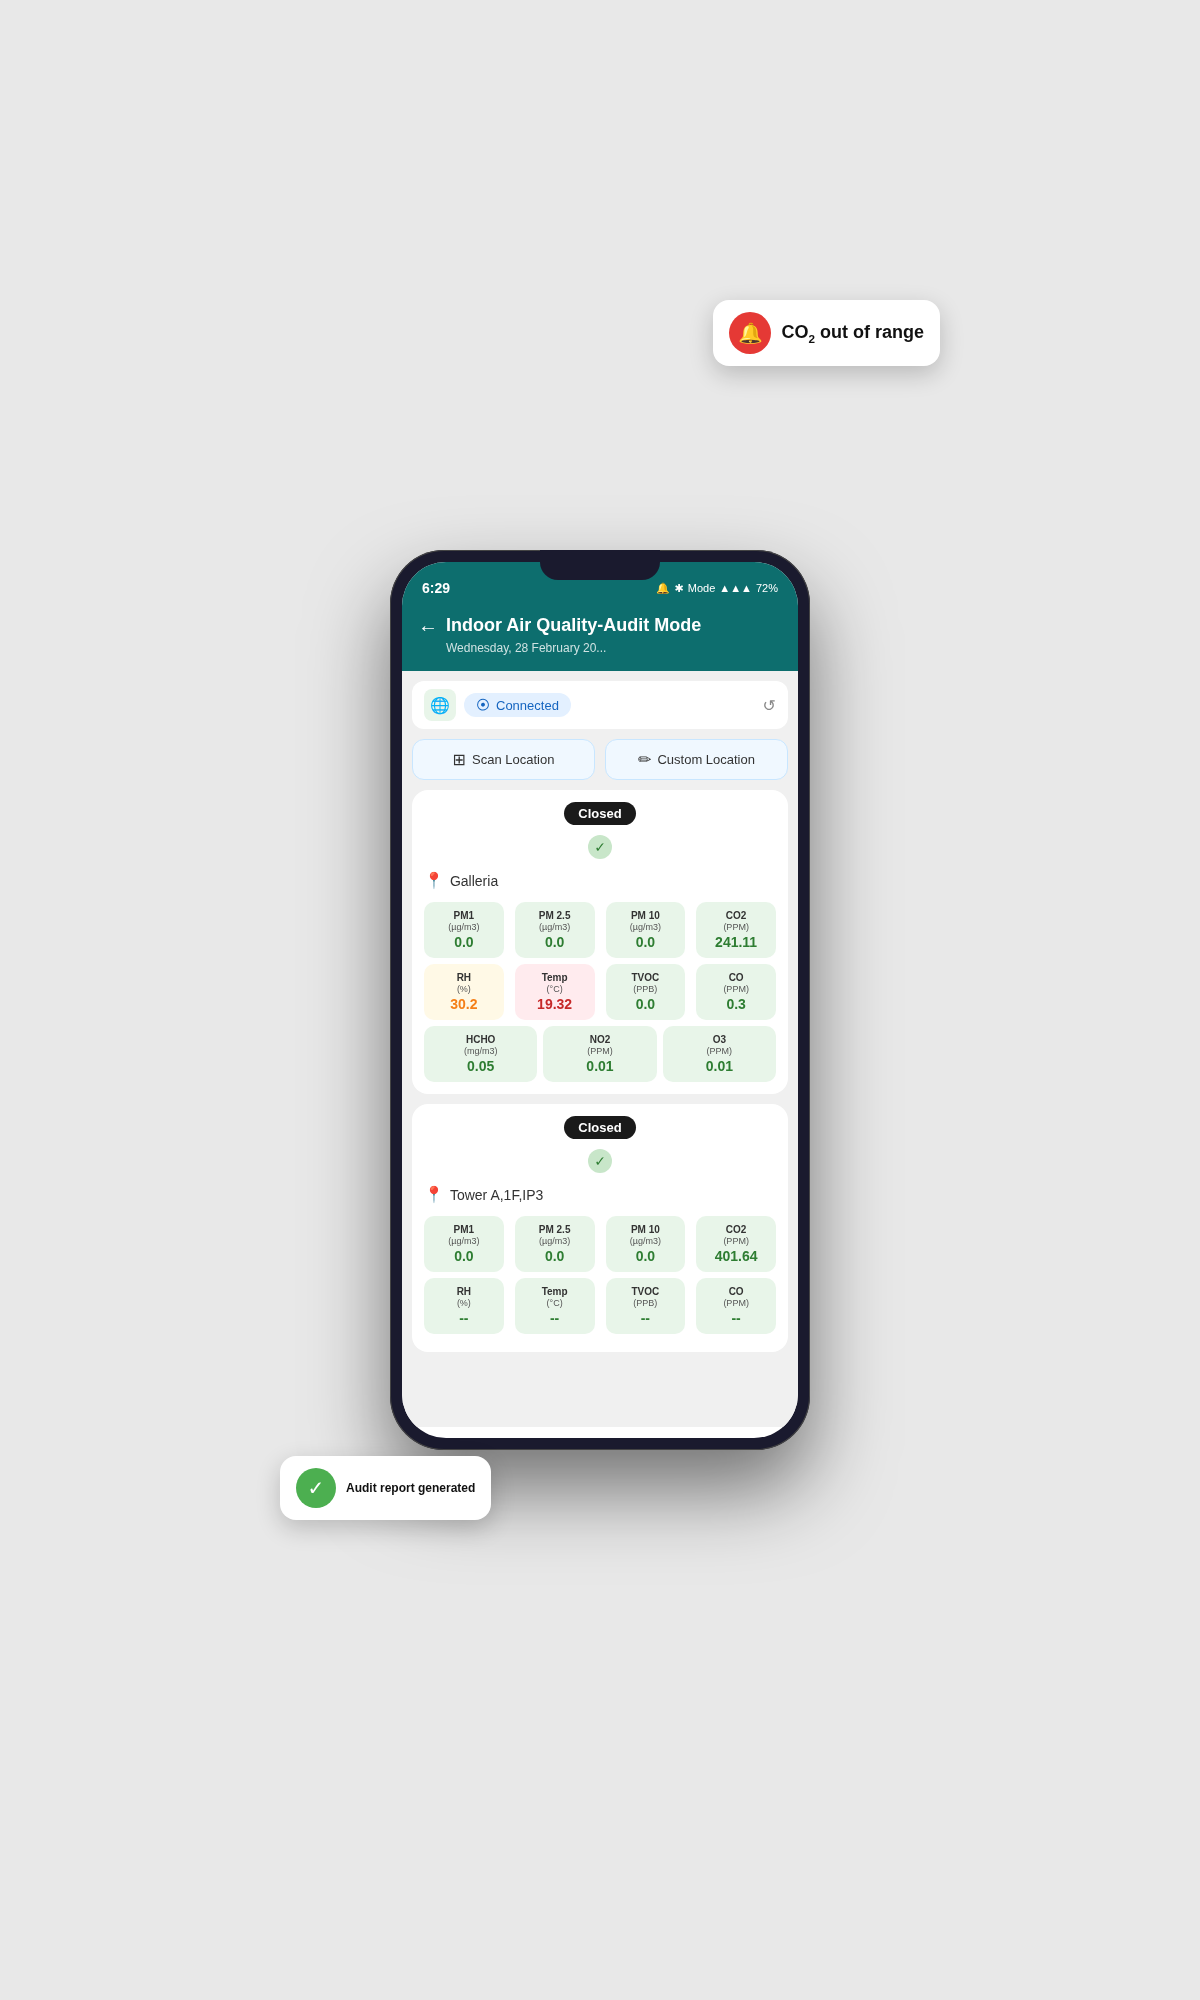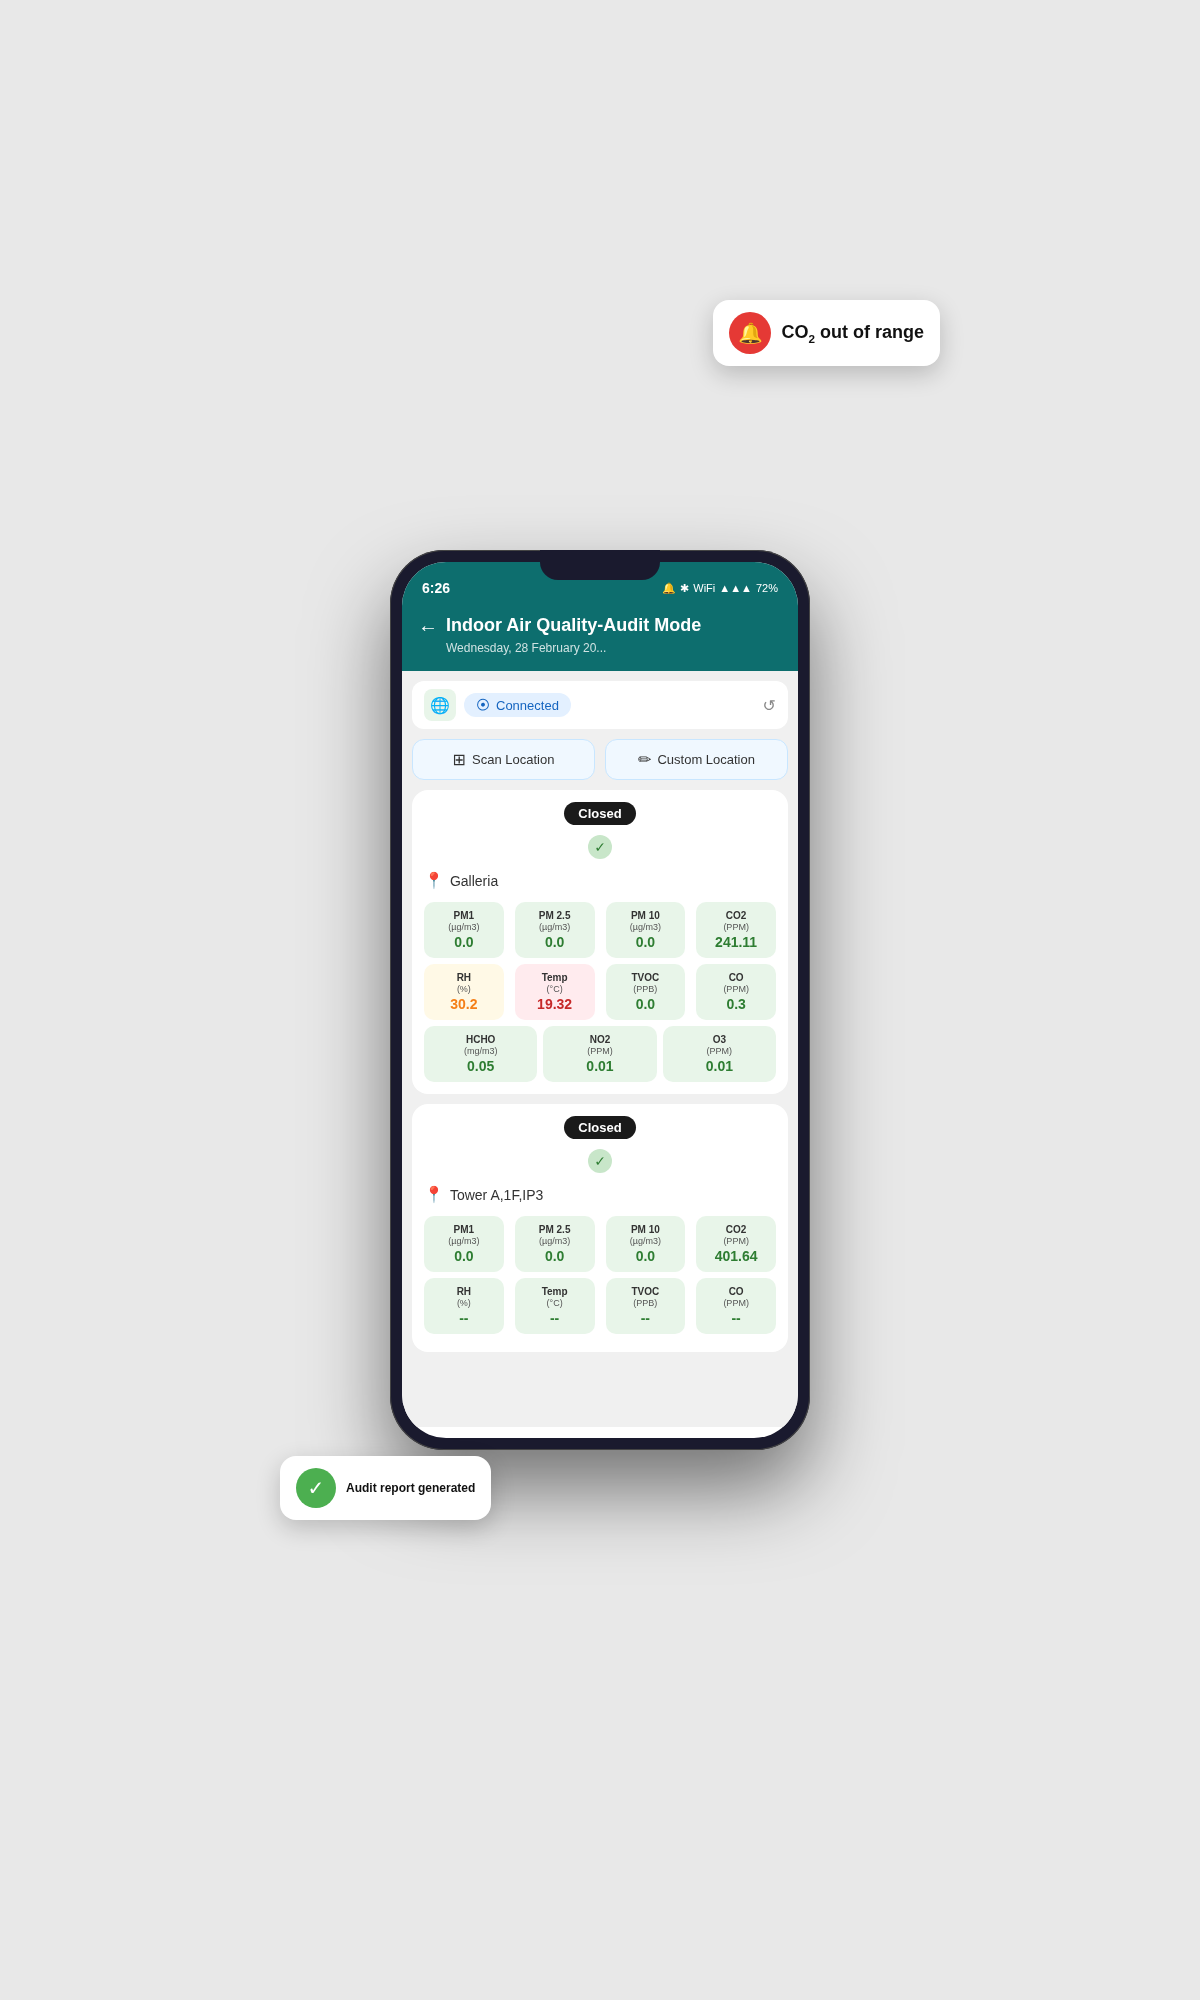--- a/index.html
+++ b/index.html
@@ -402,25 +402,25 @@
   <div class="tooltip-audit">
     <div class="tooltip-check">✓</div>
     <span class="tooltip-audit-text">Audit report generated</span>
   </div>
 
   <div class="phone">
     <div class="notch"></div>
     <div class="phone-screen">
 
       <div class="status-bar">
-        <span class="status-time">6:26</span>
+        <span class="status-time">6:29</span>
         <div class="status-icons">
           <span>🔔</span>
           <span>✱</span>
-          <span>WiFi</span>
+          <span>Mode</span>
           <span>▲▲▲</span>
           <span>72%</span>
         </div>
       </div>
 
       <div class="app-header">
         <div class="header-top">
           <span class="back-arrow">←</span>
           <span class="header-title">Indoor Air Quality-Audit Mode</span>
         </div>

